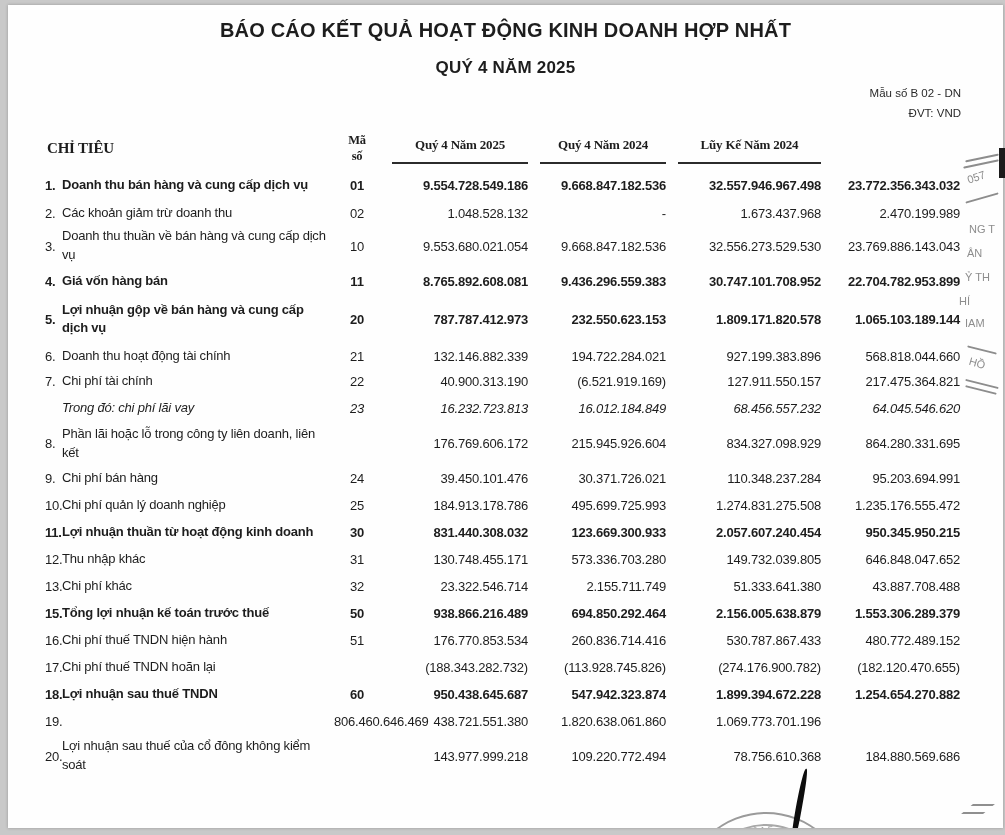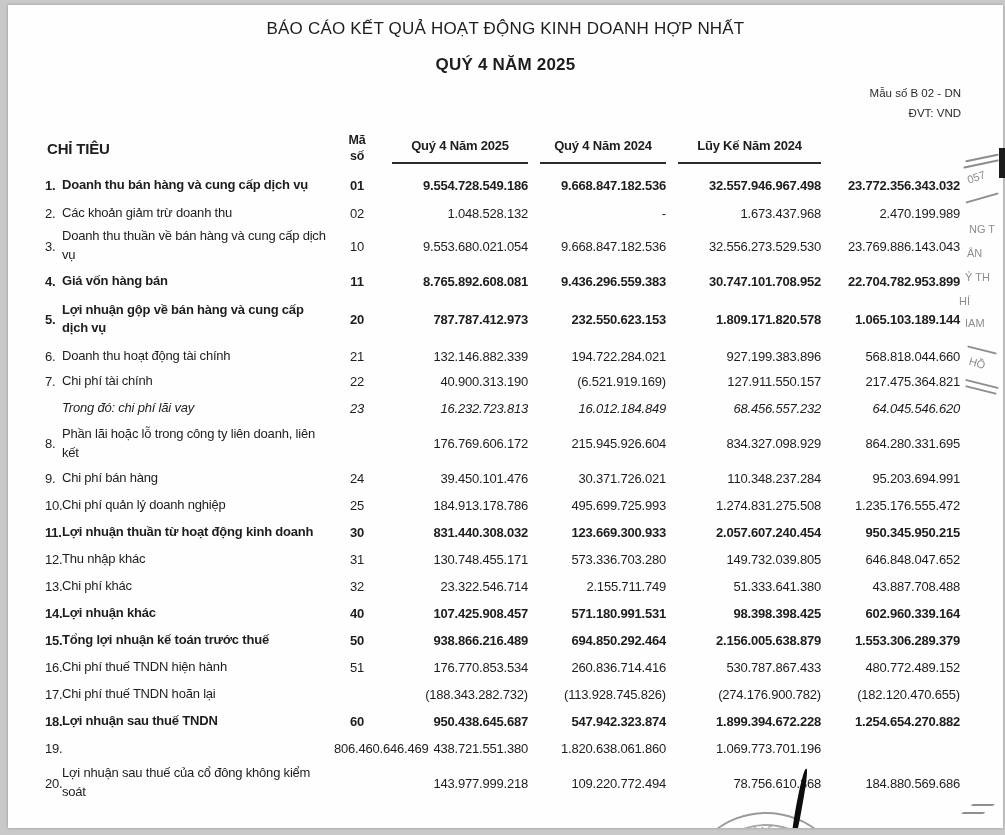--- a/index.html
+++ b/index.html
@@ -11,28 +11,28 @@
     position:relative;
   }
   .page {
     position:absolute; left:8px; top:5px; width:995px; height:823px;
     background:#fefefe;
     overflow:hidden;
     box-shadow:0 0 3px rgba(0,0,0,.25);
   }
   
   .doc-header { text-align:center; padding-top:14px; }
-  .doc-title { font-size:17px; font-weight:normal; letter-spacing:.2px; }
+  .doc-title { font-size:20px; font-weight:bold; letter-spacing:.2px; }
   .doc-subtitle { font-size:17px; font-weight:bold; margin-top:16px; letter-spacing:.2px; }
   .doc-meta { position:absolute; right:42px; top:82px; text-align:right; font-size:11.5px; color:#2a2a2a; }
   .doc-meta div { margin-bottom:8px; }
   
   .table-wrap { position:absolute; left:27px; top:128px; width:925px; letter-spacing:-0.2px; }
   .grid { display:grid; grid-template-columns:27px 272px 46px 148px 138px 155px 139px; }
-  .thead { align-items:end; padding-bottom:2px; }
+  .thead { align-items:end; padding-bottom:2px;font-family:Liberation Serif, serif; }
   .th { font-weight:bold; font-size:13px; }
   .th-indicator { grid-column:1 / span 2; font-size:15px; align-self:center; padding-left:12px; }
   .th-code { text-align:center; line-height:1.25; font-size:12.5px; align-self:center; }
   .th-num { text-align:center; border-bottom:2px solid #2b2b2b; padding-bottom:9px; margin-left:12px; }
   .tbody { margin-top:4px; }
   .row { display:grid; grid-template-columns:27px 272px 46px 148px 138px 155px 139px;
          align-items:center; min-height:27px; padding:2.5px 0; font-size:13px; }
   .cell.stt { text-align:left; padding-left:10px; }
   .cell.name { padding-right:6px; line-height:1.45; }
   .cell.code { text-align:center; }
@@ -204,29 +204,20 @@
         <div class="row">
           <div class="cell stt">13.</div>
           <div class="cell name">Chi phí khác</div>
           <div class="cell code">32</div>
           <div class="cell num">23.322.546.714</div>
           <div class="cell num">2.155.711.749</div>
           <div class="cell num">51.333.641.380</div>
           <div class="cell num">43.887.708.488</div>
         </div>
         <div class="row bold">
-          <div class="cell stt">14.</div>
-          <div class="cell name">Lợi nhuận khác</div>
-          <div class="cell code">40</div>
-          <div class="cell num">107.425.908.457</div>
-          <div class="cell num">571.180.991.531</div>
-          <div class="cell num">98.398.398.425</div>
-          <div class="cell num">602.960.339.164</div>
-        </div>
-        <div class="row bold">
           <div class="cell stt">15.</div>
           <div class="cell name">Tổng lợi nhuận kế toán trước thuế</div>
           <div class="cell code">50</div>
           <div class="cell num">938.866.216.489</div>
           <div class="cell num">694.850.292.464</div>
           <div class="cell num">2.156.005.638.879</div>
           <div class="cell num">1.553.306.289.379</div>
         </div>
         <div class="row">
           <div class="cell stt">16.</div>

